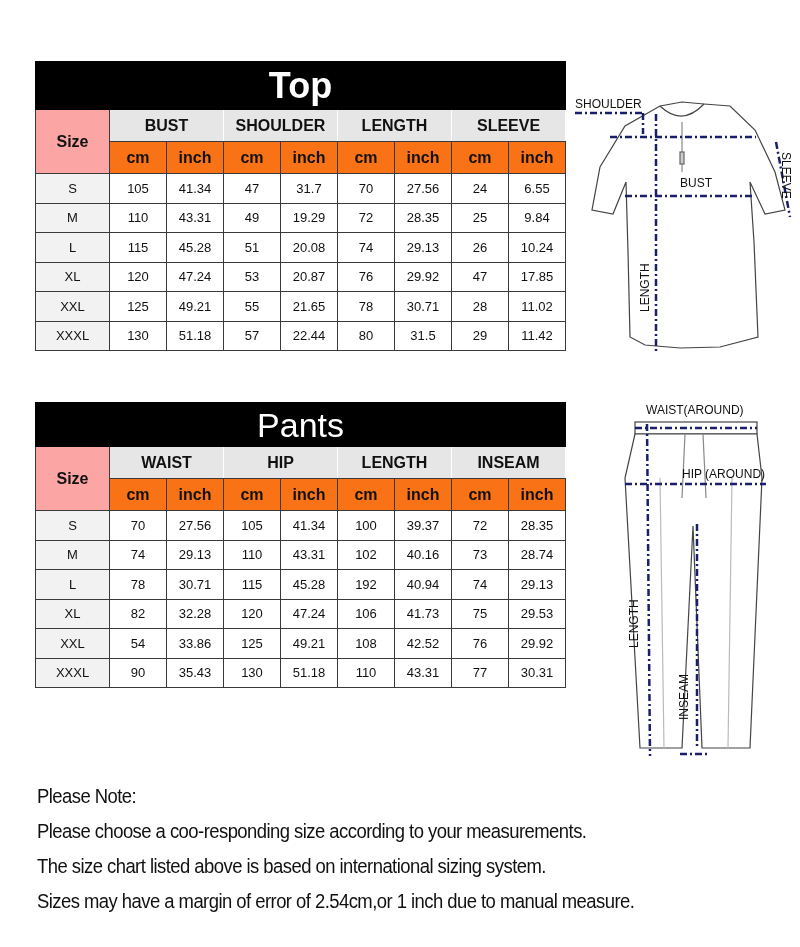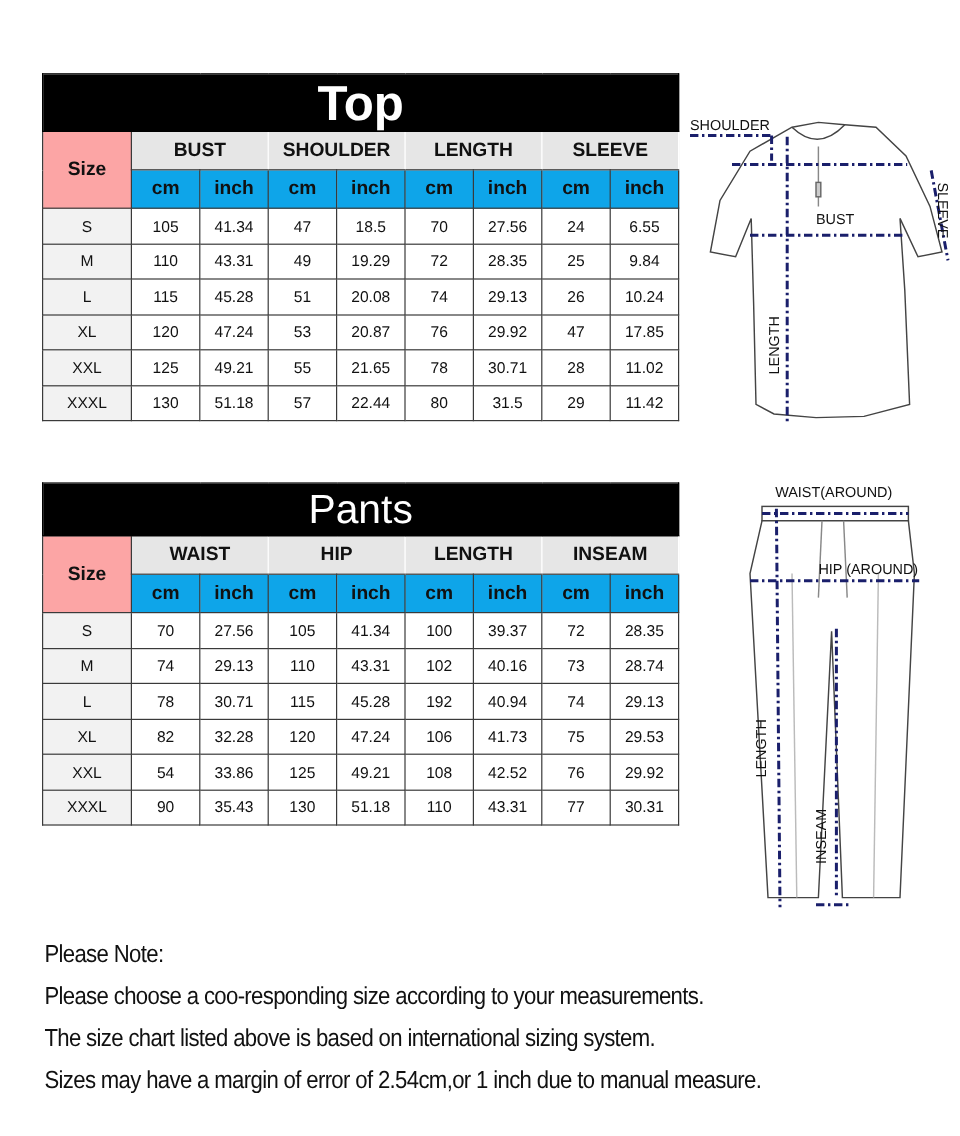--- a/index.html
+++ b/index.html
@@ -1,22 +1,22 @@
 <!DOCTYPE html>
 <html><head>
 <meta charset="utf-8">
 <style>
   * { box-sizing: border-box; margin: 0; padding: 0; }
   body { width: 800px; height: 947px; background: #fff; position: relative; overflow: hidden; font-family: "Liberation Sans", sans-serif; color: #111; }
   .tbl { position: absolute; left: 35px; width: 530px; border-collapse: collapse; table-layout: fixed; }
   .tbl td, .tbl th { border: 1.5px solid #3a3a3a; text-align: center; }
-  .tbl .title { background: #000; color: #fff; font-size: 41px; font-weight: normal; height: 48px; border: 1.5px solid #000; line-height: 44px; }
+  .tbl .title { background: #000; color: #fff; font-size: 36px; font-weight: normal; height: 48px; border: 1.5px solid #000; line-height: 44px; }
   .tbl .title.bold { font-weight: bold; }
   .tbl .hdr { background: #e6e6e6; font-weight: bold; font-size: 16px; height: 32px; border: 1.5px solid #fff; border-bottom: 1.5px solid #3a3a3a; }
-  .tbl .unit { background: #0ea5e9; font-weight: bold; font-size: 16px; height: 32px; }
+  .tbl .unit { background: #f97316; font-weight: bold; font-size: 16px; height: 32px; }
   .tbl .sizehdr { background: #fca5a5; font-weight: bold; font-size: 16px; }
   .tbl td.size { background: #f2f2f2; font-size: 13px; }
   .tbl td.val { font-size: 13px; background: #fff; height: 29.5px; }
   .diagram { position: absolute; }
   .notes { position: absolute; left: 37px; top: 778px; font-family: "Liberation Sans", sans-serif; font-size: 20.5px; line-height: 35px; letter-spacing: -0.6px; transform: scaleX(0.9); transform-origin: left top; font-weight: 500; }
   .notes div { white-space: nowrap; }
   .lbl { font-size: 12px; fill: #111; font-family: "Liberation Sans", sans-serif; }
 </style>
 </head>
 <body>
@@ -54,21 +54,21 @@
     <th class="unit">cm</th>
     <th class="unit">inch</th>
   </tr>
   </tbody>
     <tbody id="top-body">
       <tr>
         <td class="size">S</td>
         <td class="val">105</td>
         <td class="val">41.34</td>
         <td class="val">47</td>
-        <td class="val">18.5</td>
+        <td class="val">31.7</td>
         <td class="val">70</td>
         <td class="val">27.56</td>
         <td class="val">24</td>
         <td class="val">6.55</td>
       </tr>
       <tr>
         <td class="size">M</td>
         <td class="val">110</td>
         <td class="val">43.31</td>
         <td class="val">49</td>

